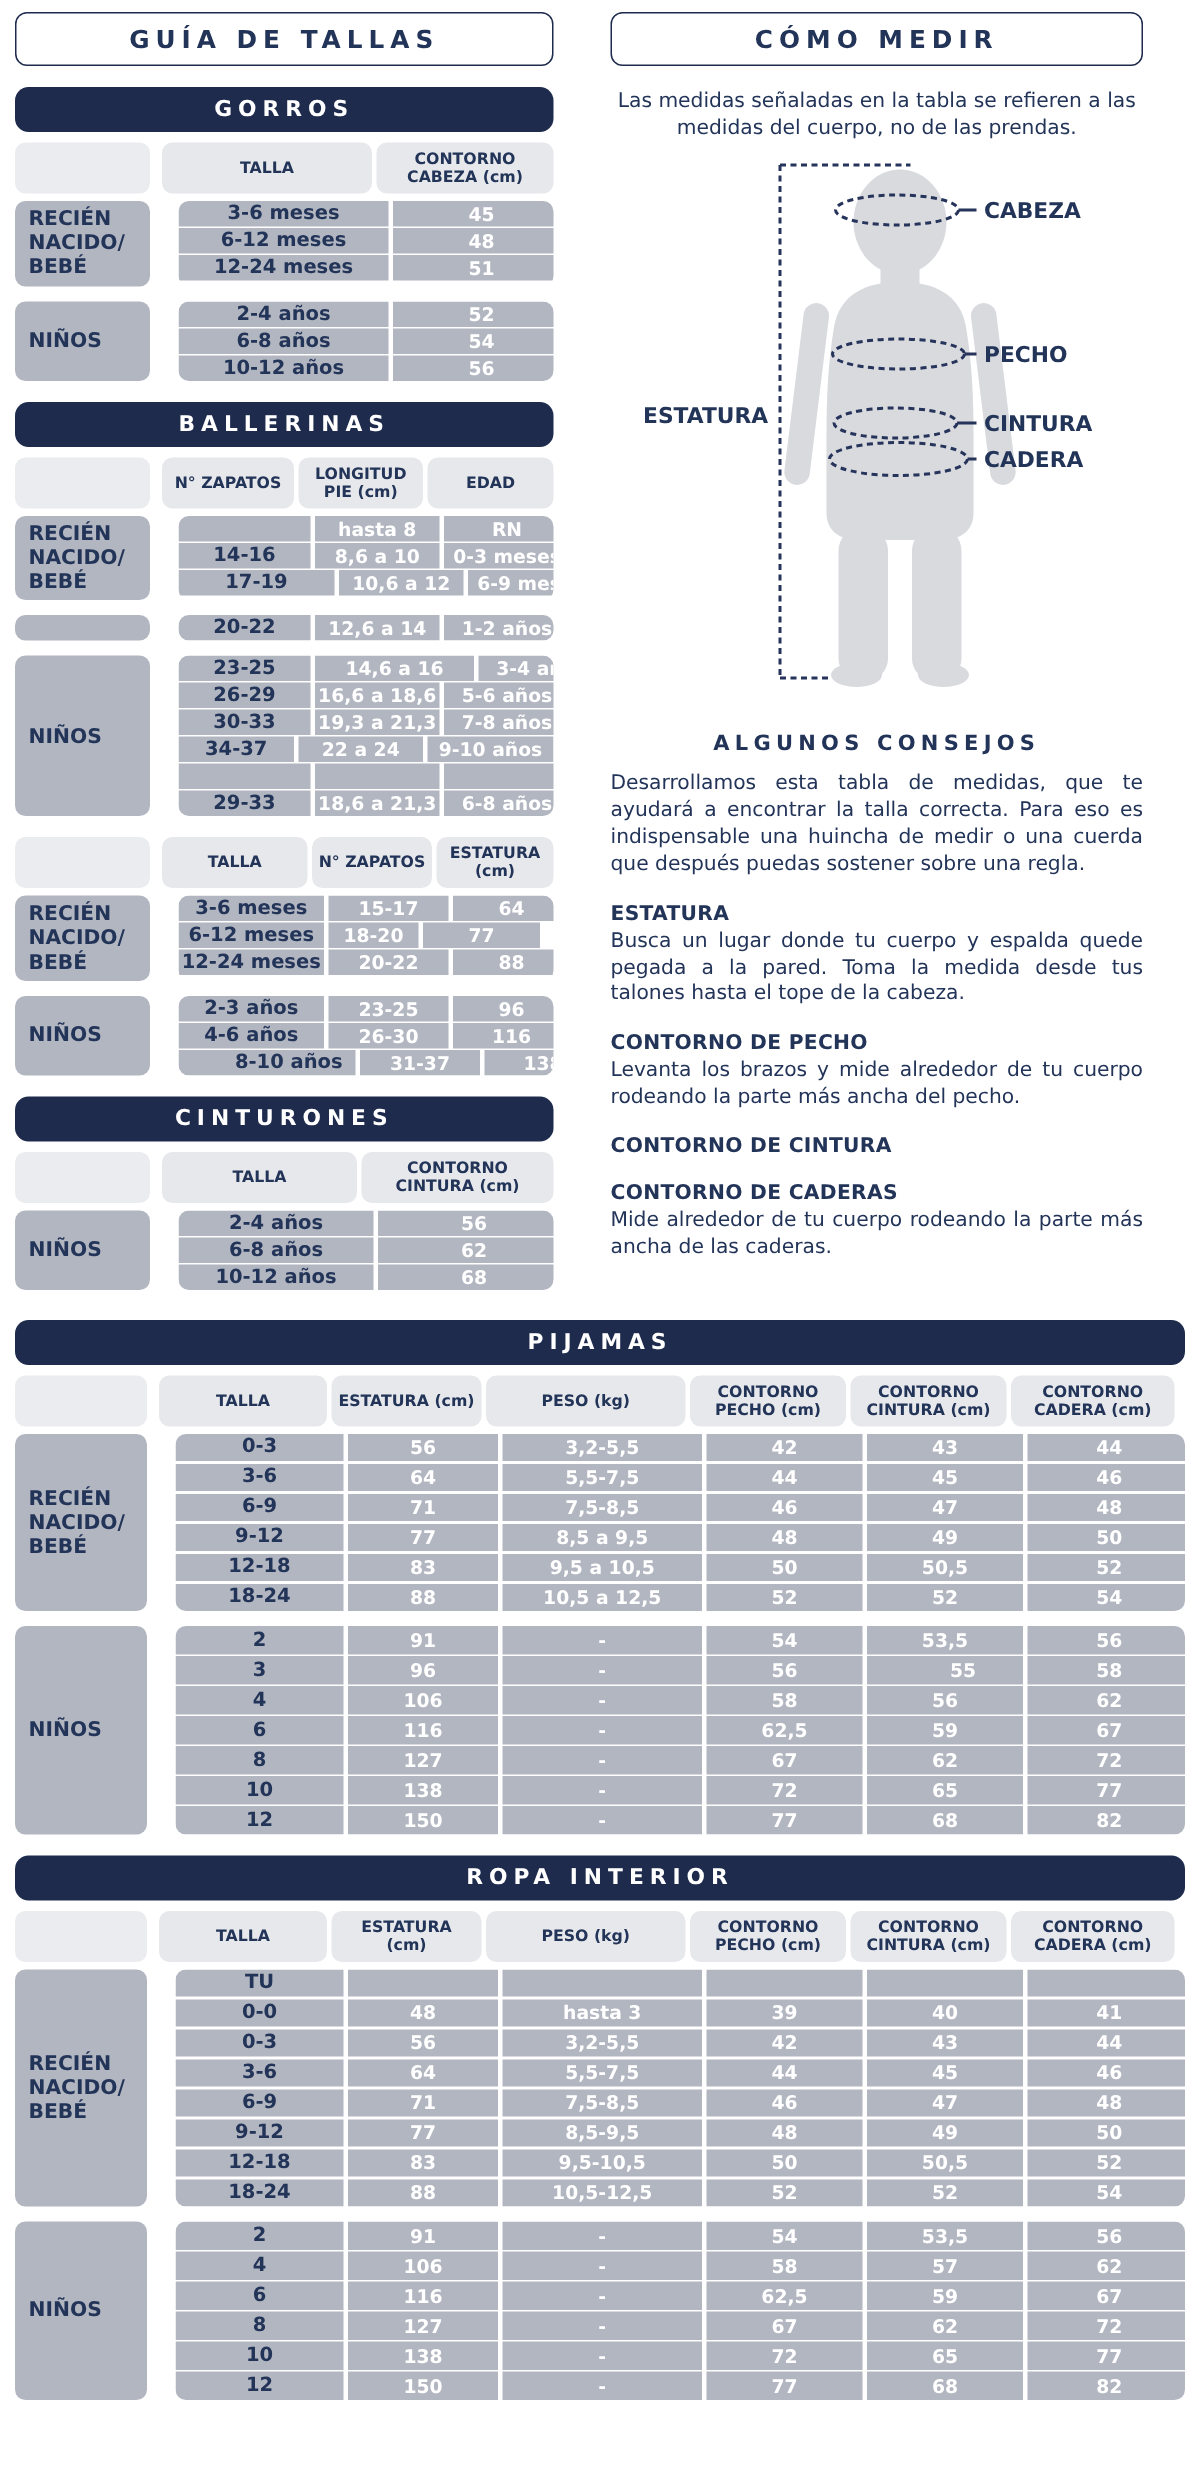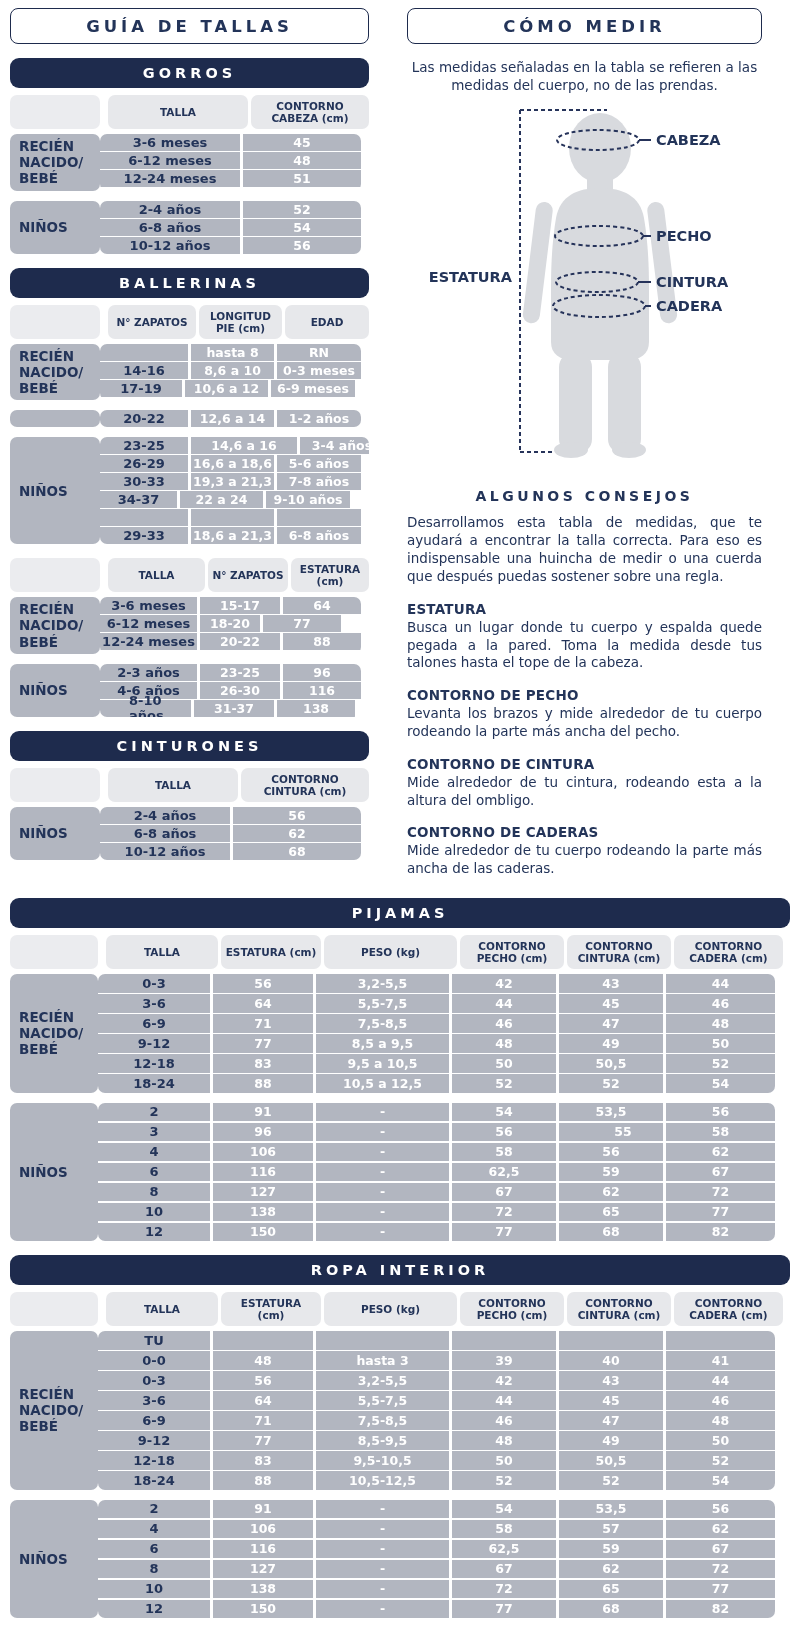--- a/index.html
+++ b/index.html
@@ -39,21 +39,21 @@
   .hspacer{background:#ebecef;border-radius:7px;height:34px;margin-right:5px;flex:none;}
   .hcell{
     background:var(--hdr);border-radius:7px;height:34px;flex:none;
     display:flex;align-items:center;justify-content:center;text-align:center;
     color:var(--navy-text);font-weight:bold;font-size:10.5px;line-height:1.15;
     white-space:pre-line;
   }
   .group{display:flex;margin-bottom:10px;}
   .group:last-child{margin-bottom:0;}
   .glabel{
-    background:var(--cell);border-radius:7px;margin-right:0;flex:none;
+    background:var(--cell);border-radius:7px;margin-right:19px;flex:none;
     display:flex;align-items:center;
     padding:4px 4px 4px 9px;
     color:var(--navy-text);font-weight:bold;font-size:13.5px;line-height:1.2;
     white-space:pre-line;
   }
   .rows{display:flex;flex-direction:column;gap:1px;border-radius:7px;overflow:hidden;}
   .row{display:flex;gap:3px;}
   .cell{
     background:var(--cell);height:17px;flex:none;
     display:flex;align-items:center;justify-content:center;
@@ -162,21 +162,21 @@
                 <div class="cell c0" style="width: 88px;"></div>
                 <div class="cell" style="width: 83px;">hasta 8</div>
                 <div class="cell" style="width: 84px;">RN</div>
               </div>
               <div class="row">
                 <div class="cell c0" style="width: 88px;">14-16</div>
                 <div class="cell" style="width: 83px;">8,6 a 10</div>
                 <div class="cell" style="width: 84px;">0-3 meses</div>
               </div>
               <div class="row">
-                <div class="cell c0" style="width: 82px; text-align: right;">17-19</div>
+                <div class="cell c0" style="width: 104px; text-align: right;">17-19</div>
                 <div class="cell" style="width: 83px;">10,6 a 12</div>
                 <div class="cell" style="width: 84px;">6-9 meses</div>
               </div>
             </div>
           </div>
           <div class="group">
             <div class="glabel" style="width: 90px;"></div>
             <div class="rows">
               <div class="row">
                 <div class="cell c0" style="width: 88px;">20-22</div>
@@ -258,21 +258,21 @@
                 <div class="cell c0" style="width: 97px;">2-3 años</div>
                 <div class="cell" style="width: 80px;">23-25</div>
                 <div class="cell" style="width: 78px;">96</div>
               </div>
               <div class="row">
                 <div class="cell c0" style="width: 97px;">4-6 años</div>
                 <div class="cell" style="width: 80px;">26-30</div>
                 <div class="cell" style="width: 78px;">116</div>
               </div>
               <div class="row">
-                <div class="cell c0" style="width: 91px; padding-left: 29px;">8-10 años</div>
+                <div class="cell c0" style="width: 118px; padding-left: 29px;">8-10 años</div>
                 <div class="cell" style="width: 80px;">31-37</div>
                 <div class="cell" style="width: 78px;">138</div>
               </div>
             </div>
           </div>
         </div>
       <div class="size-table">
           <div class="banner">CINTURONES</div>
           <div class="hrow">
             <div class="hspacer" style="width: 90px;"></div>
@@ -355,21 +355,20 @@
       <div class="tip">
         <h4>ESTATURA</h4>
         <p>Busca un lugar donde tu cuerpo y espalda quede pegada a la pared. Toma la medida desde tus talones hasta el tope de la cabeza.</p>
       </div>
       <div class="tip">
         <h4>CONTORNO DE PECHO</h4>
         <p>Levanta los brazos y mide alrededor de tu cuerpo rodeando la parte más ancha del pecho.</p>
       </div>
       <div class="tip">
         <h4>CONTORNO DE CINTURA</h4>
-        <p>Mide alrededor de tu cintura, rodeando esta a la altura del ombligo.</p>
       </div>
       <div class="tip">
         <h4>CONTORNO DE CADERAS</h4>
         <p>Mide alrededor de tu cuerpo rodeando la parte más ancha de las caderas.</p>
       </div>
     </div>
 
   </div>
 
   <div class="bottom">

